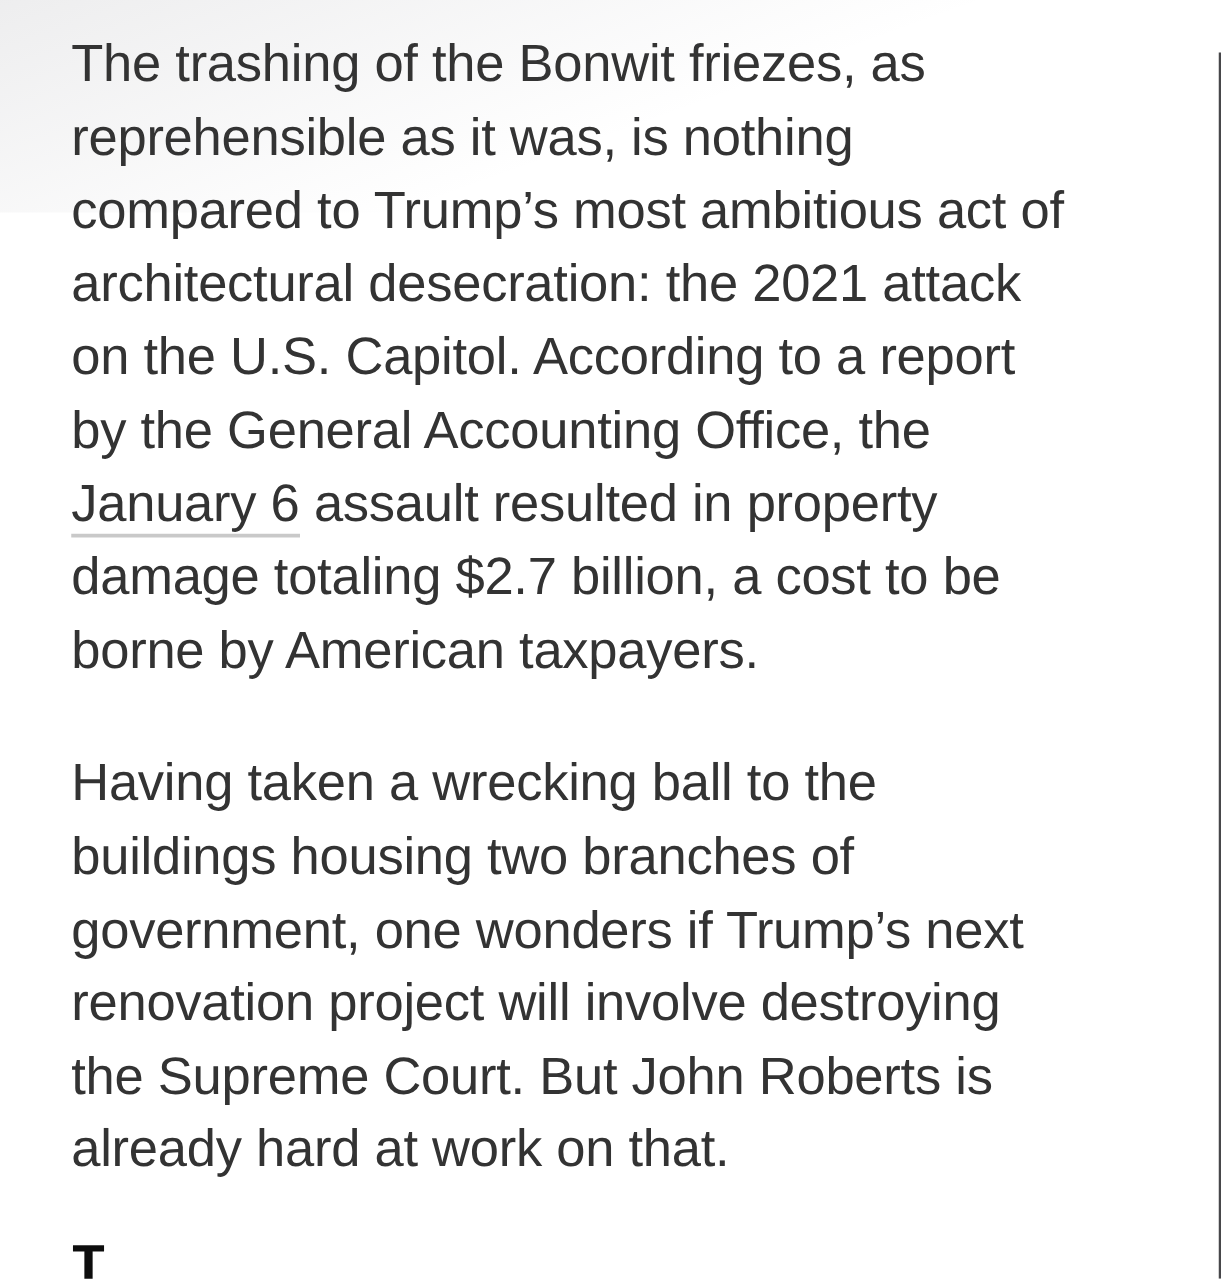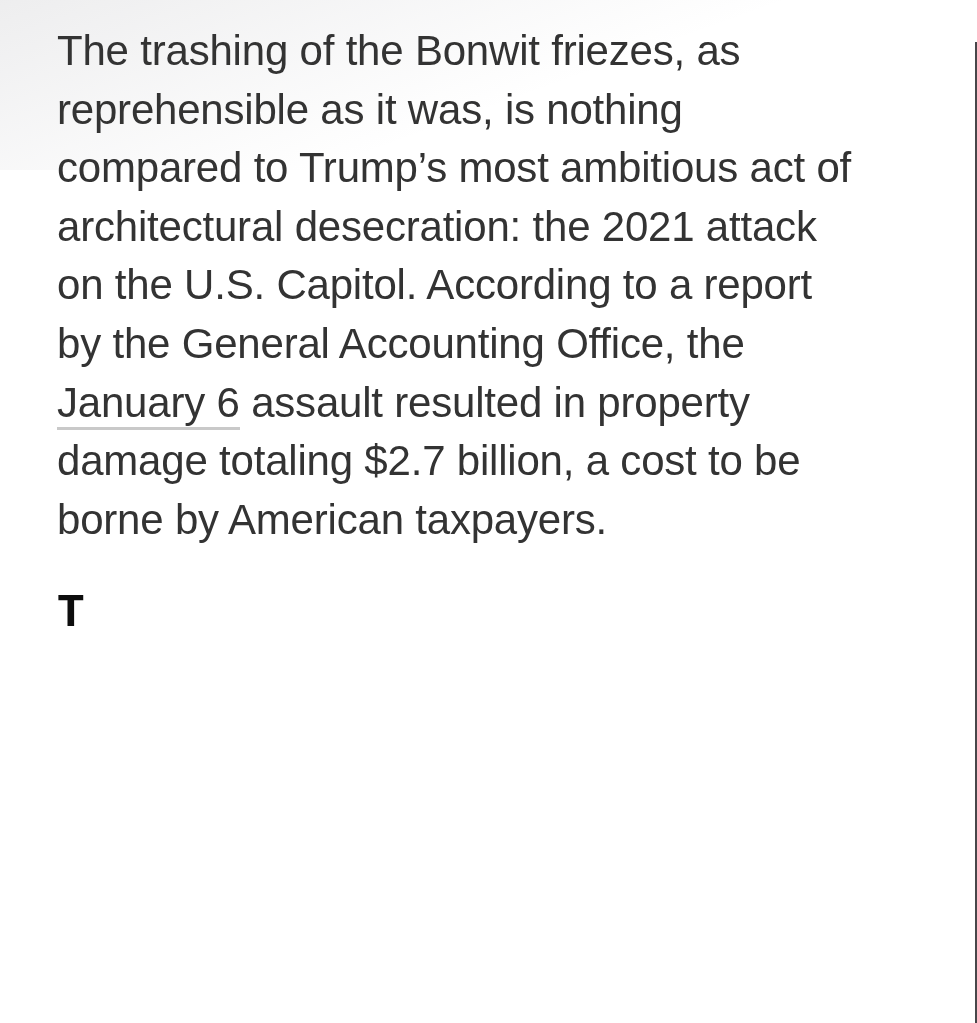--- a/index.html
+++ b/index.html
@@ -66,18 +66,19 @@
   }
 </style>
 </head>
 <body>
 
 <div class="top-gradient"></div>
 <div class="right-edge-line"></div>
 
 <div class="article" id="article">
     <p><span>The trashing of the Bonwit friezes, as reprehensible as it was, is nothing compared to Trump’s most ambitious act of architectural desecration: the 2021 attack on the U.S. Capitol. According to a report by the General Accounting Office, the </span><a class="inline-link" href="#">January 6</a><span> assault resulted in property damage totaling $2.7 billion, a cost to be borne by American taxpayers.</span></p>
+    <p><span>Having taken a wrecking ball to the buildings housing two branches of government, one wonders if Trump’s next renovation project will involve destroying the Supreme Court. But John Roberts is already hard at work on that.</span></p>
   </div>
 
 <div class="logo">
   <span>T</span>
 
 </div>
 
 </body></html>

